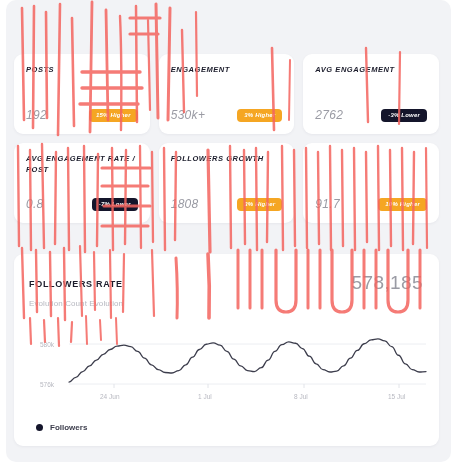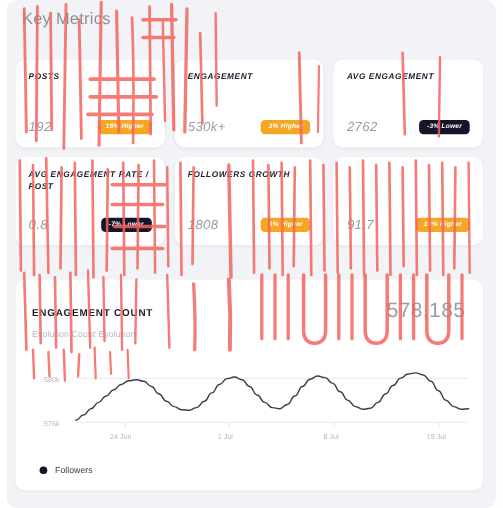--- a/index.html
+++ b/index.html
@@ -126,37 +126,36 @@
     align-items: center;
     gap: 7px;
   }
   .legend-dot {
     width: 7px; height: 7px;
     border-radius: 50%;
     background: #14152b;
   }
   .legend-label {
     font-size: 8px;
-    font-weight: normal;
+    font-weight: bold;
     color: #3c3d4c;
   }
   .overlay {
     position: absolute;
     left: 0; top: 0;
     width: 457px; height: 462px;
     pointer-events: none;
   }
 </style>
 </head>
 <body>
 
 <div id="page">
   <div class="panel"></div>
 
-  <div class="page-title">Key Metrics</div>
 
   <div class="grid">
     <div class="row">
 
       <div class="card">
         <div class="card-label">POSTS</div>
         <div class="card-bottom">
           <div class="card-value">192</div>
           <div class="badge up">15% Higher</div>
         </div>
@@ -201,21 +200,21 @@
         <div class="card-bottom">
           <div class="card-value">91.7</div>
           <div class="badge up">10% Higher</div>
         </div>
       </div>
 
     </div>
   </div>
 
   <div class="chart-card">
-    <div class="chart-title">ENGAGEMENT COUNT</div>
+    <div class="chart-title">FOLLOWERS RATE</div>
     <div class="chart-sub">Evolution Count Evolution</div>
     <div class="chart-total">578,185</div>
 
     <svg class="plot" viewBox="0 0 425 88" preserveAspectRatio="none">
       <line x1="55" y1="18" x2="412" y2="18" stroke="#eceef2" stroke-width="1"></line>
       <line x1="55" y1="58" x2="412" y2="58" stroke="#eceef2" stroke-width="1"></line>
       <text x="26" y="21" font-size="6.5" fill="#b7b8c0" font-family="Liberation Sans, sans-serif">580k</text>
       <text x="26" y="61" font-size="6.5" fill="#b7b8c0" font-family="Liberation Sans, sans-serif">576k</text>
       <line x1="100" y1="58" x2="100" y2="62" stroke="#e2e4e9" stroke-width="1"></line>
       <line x1="194" y1="58" x2="194" y2="62" stroke="#e2e4e9" stroke-width="1"></line>

